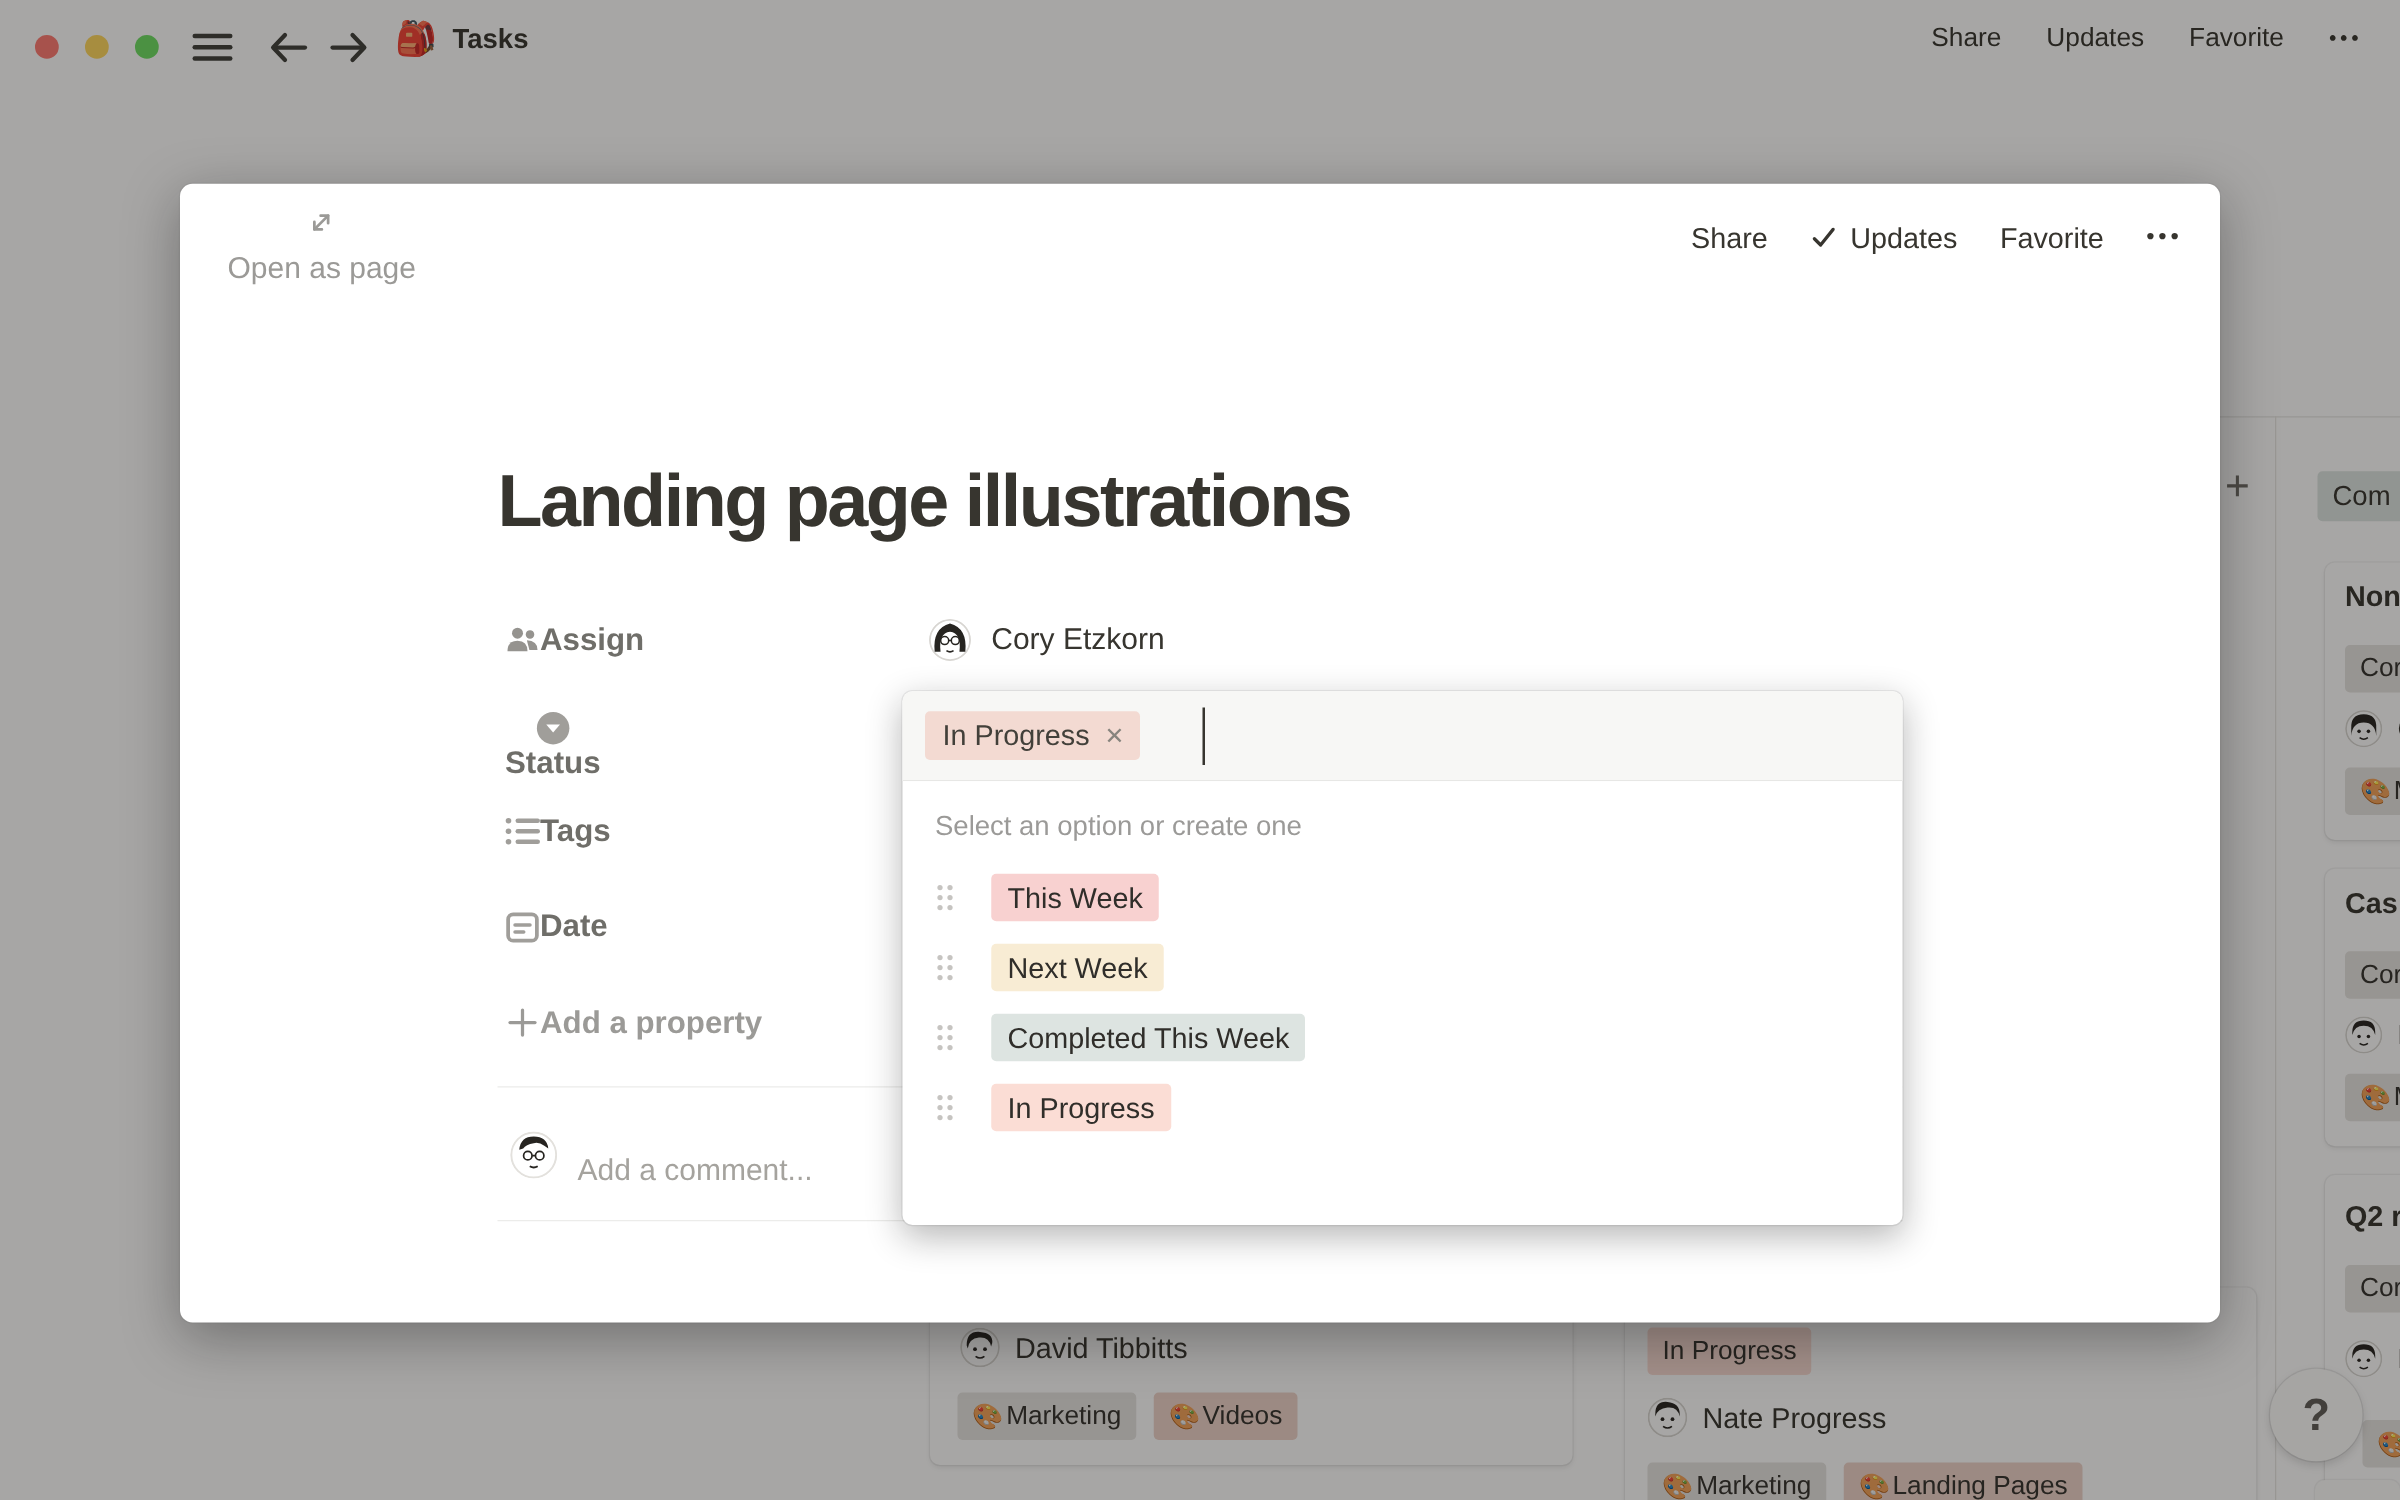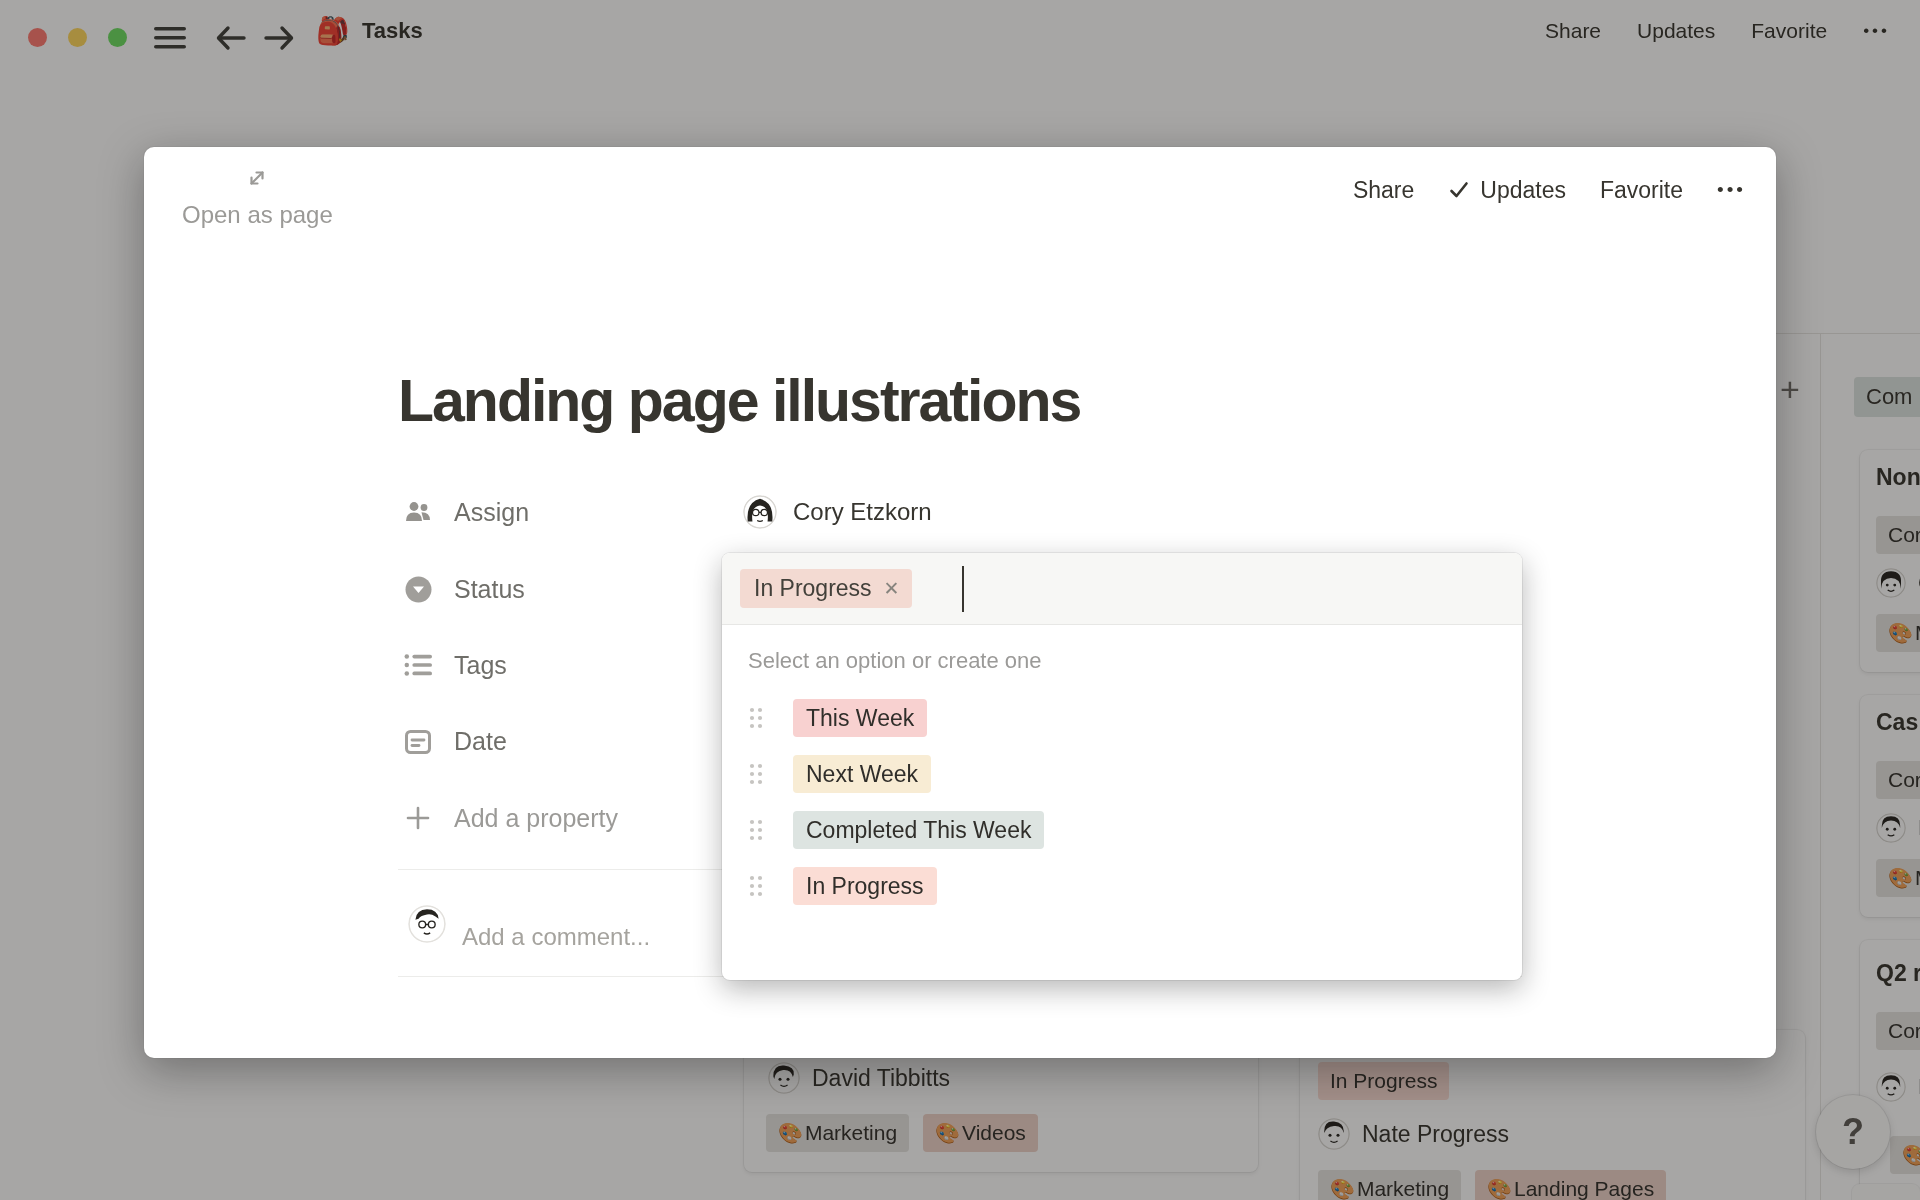--- a/index.html
+++ b/index.html
@@ -49,21 +49,21 @@
   .modal{position:absolute;left:144px;top:147px;width:1632px;height:911px;background:#fff;border-radius:10px;
          box-shadow:0 0 0 1px rgba(15,15,15,.04),0 12px 44px rgba(15,15,15,.35);z-index:20;}
   .m-header{position:absolute;left:0;top:20px;width:100%;height:46px;}
   .open-page{position:absolute;left:38px;top:0;height:46px;display:flex;align-items:center;gap:12px;
              color:#9b9a97;font-size:24px;flex-direction:column;}
   .m-actions{position:absolute;right:30px;top:0;height:46px;display:flex;align-items:center;gap:34px;
              font-size:23px;color:#37352f;}
   .m-updates{display:flex;align-items:center;gap:10px;}
   .m-title{position:absolute;left:254px;top:220px;font-size:59px;font-weight:700;letter-spacing:-2px;color:#37352f;
            white-space:nowrap;}
-  .prop-row{position:absolute;left:260px;height:40px;display:flex;align-items:center;gap:22px;}
+  .prop-row{position:absolute;left:260px;height:40px;display:flex;align-items:center;font-weight:bold;}
   .prop-ic{width:28px;height:28px;display:flex;align-items:center;justify-content:center;}
   .prop-label{font-size:25px;color:#6f6e69;white-space:nowrap;}
   .prop-label.dim{color:#9b9a97;}
   .assign-value{position:absolute;left:599px;top:345px;height:40px;display:flex;align-items:center;gap:16px;
                 font-size:24px;color:#37352f;}
   .m-divider{position:absolute;left:254px;width:1124px;height:1px;background:#ececea;}
   .comment-row{position:absolute;left:264px;top:755px;height:44px;display:flex;align-items:center;gap:16px;}
   .comment-ph{font-size:24px;color:#a5a39e;margin-top:25px;}
 
   
@@ -290,21 +290,21 @@
             <g fill="#95938f">
               <circle cx="10" cy="7.5" r="4.4"></circle>
               <path d="M2 22 Q2 13.5 10 13.5 Q18 13.5 18 22 Z"></path>
               <circle cx="20" cy="8.5" r="3.4"></circle>
               <path d="M17.5 13.2 Q26 13.5 26 21 L19.5 21"></path>
             </g>
           </svg>
       </span>
       <span class="prop-label">Assign</span>
     </div>
-    <div class="prop-row" style="top:422px;">
+    <div class="prop-row" style="top:422px;flex-direction:column;">
       <span class="prop-ic">
         <svg width="27" height="27" viewBox="0 0 27 27">
             <circle cx="13.5" cy="13.5" r="13" fill="#a09e9a"></circle>
             <path d="M8 10.5 H19 L13.5 17 Z" fill="#fff"></path>
           </svg>
       </span>
       <span class="prop-label">Status</span>
     </div>
     <div class="prop-row" style="top:498px;">
       <span class="prop-ic">

